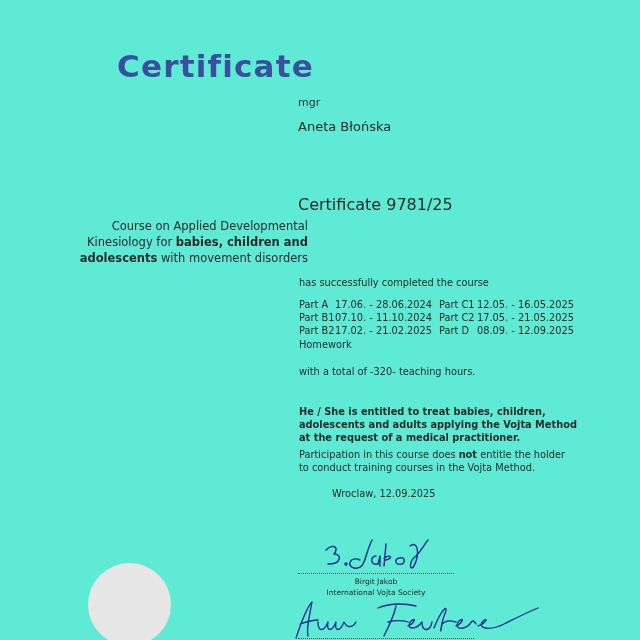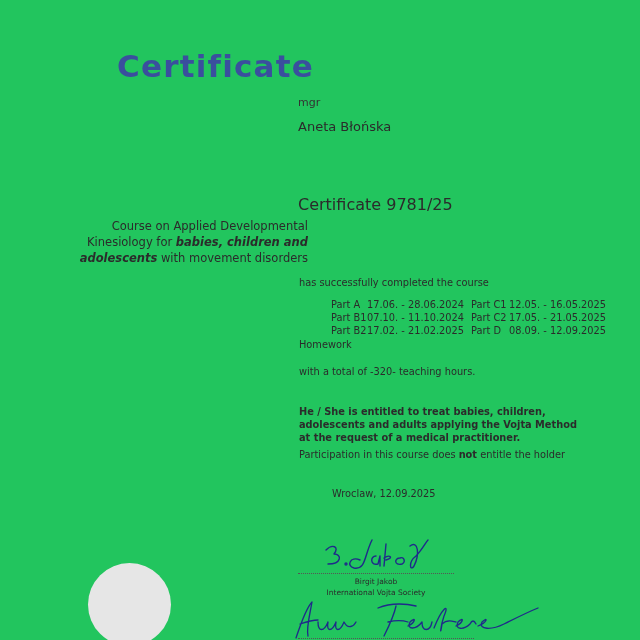--- a/index.html
+++ b/index.html
@@ -7,21 +7,21 @@
       padding: 0;
       width: 640px;
       height: 640px;
       overflow: hidden;
       background: #fcfcfc;
     }
     .page {
       position: relative;
       width: 640px;
       height: 640px;
-      background: #22c55e;
+      background: #5eead4;
       font-family: "DejaVu Sans", sans-serif;
       color: #2b2b2b;
     }
     .abs { position: absolute; white-space: nowrap; }
     .title {
       left: 117px;
       top: 48px;
       font-family: "DejaVu Sans", sans-serif;
       font-weight: bold;
       font-size: 31px;
@@ -32,29 +32,29 @@
     .name { left: 298px; top: 119px; font-size: 13px; color: #2b2b2b; }
     .cert-no { left: 298px; top: 195px; font-size: 16px; color: #2b2b2b; }
     .course {
       right: 332px;
       top: 218px;
       text-align: right;
       font-size: 11.5px;
       line-height: 16px;
       color: #2b2b2b;
     }
-    .course b { font-weight: bold; font-style: italic; }
+    .course b { font-weight: bold; }
     .completed { left: 299px; top: 277px; font-size: 9.8px; }
     .parts {
       left: 299px;
       top: 298px;
       font-size: 9.8px;
       line-height: 13px;
     }
-    .parts .row { display: flex; margin-left: 32px; }
+    .parts .row { display: flex; }
     .parts .lbl { display: inline-block; width: 36px; }
     .parts .dates { display: inline-block; width: 104px; }
     .parts .lbl2 { display: inline-block; width: 38px; }
     .homework { left: 299px; top: 339px; font-size: 9.8px; }
     .total { left: 299px; top: 366px; font-size: 9.8px; }
     .entitled { left: 299px; top: 405px; font-size: 9.8px; line-height: 13px; font-weight: bold; }
     .participation { left: 299px; top: 448px; font-size: 9.8px; line-height: 13px; }
     .participation b { font-weight: bold; }
     .place-date { left: 299px; top: 488px; font-size: 9.8px; margin-left: 33px; }
     .sig1 { left: 320px; top: 536px; }
@@ -121,20 +121,21 @@
   <div class="abs total">with a total of -320- teaching hours.</div>
 
   <div class="abs entitled">
     <div>He / She is entitled to treat babies, children,</div>
     <div>adolescents and adults applying the Vojta Method</div>
     <div>at the request of a medical practitioner.</div>
   </div>
 
   <div class="abs participation">
     <div><span>Participation in this course does </span><b>not</b><span> entitle the holder</span></div>
+    <div>to conduct training courses in the Vojta Method.</div>
   </div>
 
   <div class="abs place-date">Wroclaw, 12.09.2025</div>
 
   <div class="abs sig1">
     <svg width="120" height="40" viewBox="0 0 120 40">
       <g fill="none" stroke="#1f2a8a" stroke-width="1.4" stroke-linecap="round" stroke-linejoin="round">
         <path d="M6 14 C12 8, 20 10, 14 18 C22 18, 22 28, 8 28"></path>
         <circle cx="26" cy="28" r="1"></circle>
         <path d="M52 4 C44 20, 46 34, 34 32 C26 30, 30 20, 40 24"></path>

